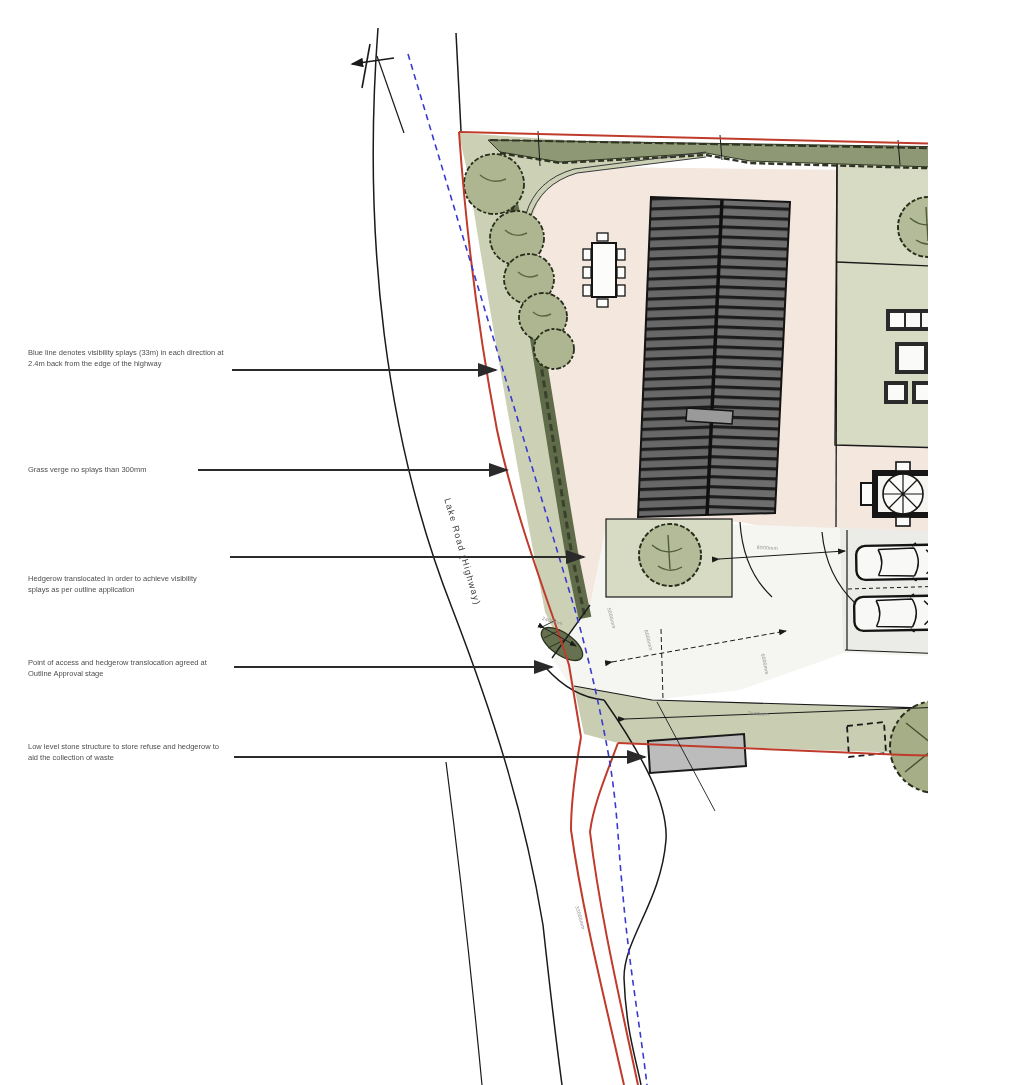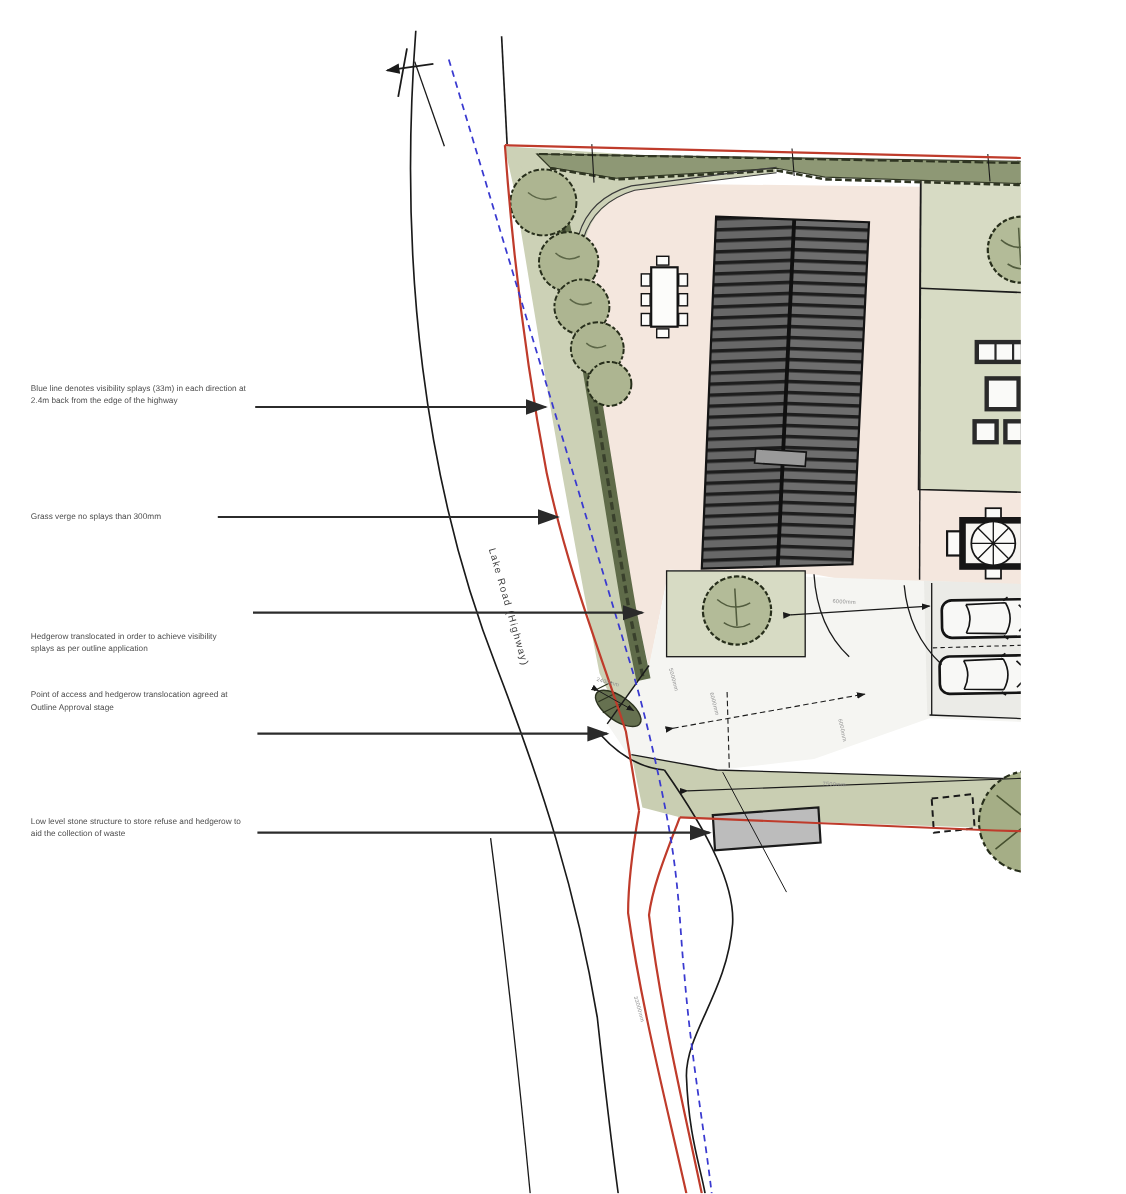--- a/index.html
+++ b/index.html
@@ -219,21 +219,21 @@
       <path d="M198,470 L507,470" marker-end="url(#arrBig)"></path>
       <path d="M230,557 L584,557" marker-end="url(#arrBig)"></path>
       <path d="M234,667 L552,667" marker-end="url(#arrBig)"></path>
       <path d="M234,757 L645,757" marker-end="url(#arrBig)"></path>
     </g>
   </svg>
 
   <div class="ann" style="left:28px;top:347px;">Blue line denotes visibility splays (33m) in each direction at 2.4m back from the edge of the highway</div>
   <div class="ann" style="left:28px;top:464px;width:170px;">Grass verge no splays than 300mm</div>
   <div class="ann" style="left:28px;top:545px;width:190px;margin-top:28px;">Hedgerow translocated in order to achieve visibility splays as per outline application</div>
-  <div class="ann" style="left:28px;top:626px;width:195px;">Point of access and hedgerow translocation agreed at Outline Approval stage</div>
+  <div class="ann" style="left:28px;top:657px;width:195px;">Point of access and hedgerow translocation agreed at Outline Approval stage</div>
   <div class="ann" style="left:28px;top:741px;width:195px;">Low level stone structure to store refuse and hedgerow to aid the collection of waste</div>
 
   <div class="roadlabel">Lake Road (Highway)</div>
 
   <span class="dim" style="left:543px;top:615px;transform:rotate(15deg);">2400mm</span>
   <span class="dim" style="left:612px;top:607px;transform:rotate(75deg);">5000mm</span>
   <span class="dim" style="left:649px;top:629px;transform:rotate(75deg);">6000mm</span>
   <span class="dim" style="left:757px;top:544px;transform:rotate(3deg);">6000mm</span>
   <span class="dim" style="left:766px;top:653px;transform:rotate(78deg);">6000mm</span>
   <span class="dim" style="left:748px;top:710px;transform:rotate(3deg);">7500mm</span>

